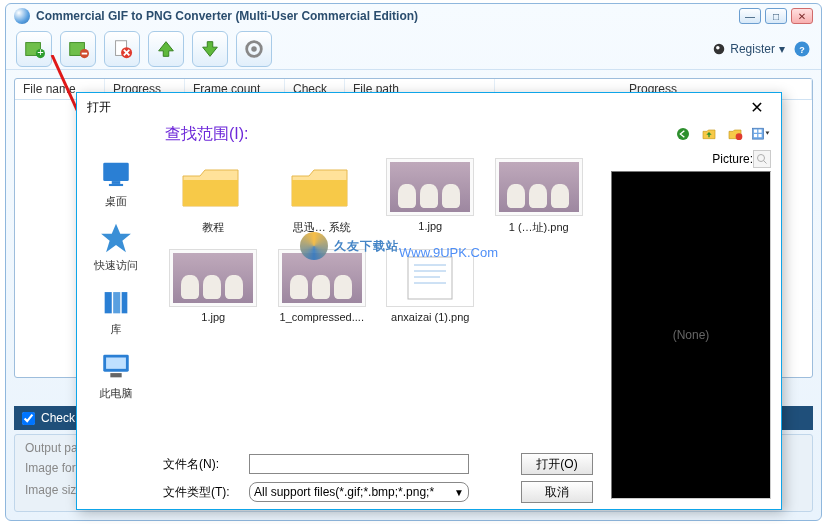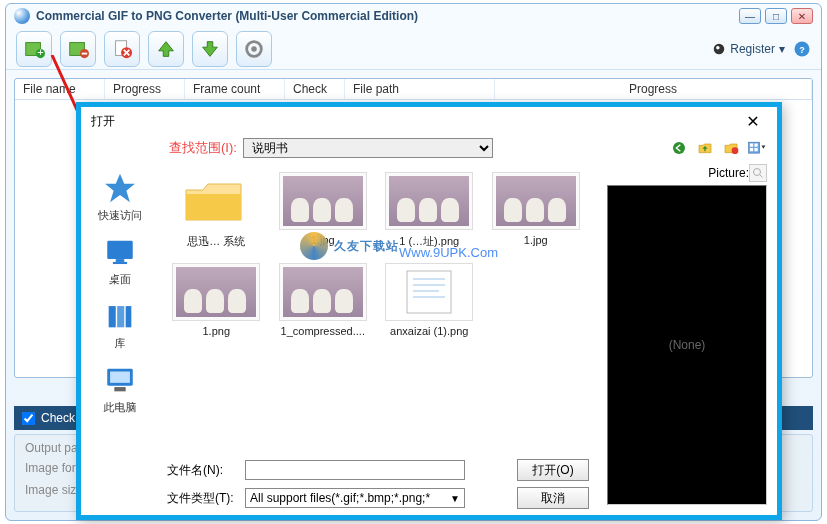--- a/index.html
+++ b/index.html
@@ -31,26 +31,26 @@
 .bottom-bar input[type=checkbox]{ width:13px; height:13px;}
 
 .settings { position:absolute; left:8px; right:8px; bottom:8px; height:78px; background:#e9f1f8; border:1px solid #c0d6ea; border-radius:3px; padding:6px 10px; display:flex; flex-direction:column; gap:6px; color:#888;}
 .srow { display:flex; align-items:center; gap:6px; font-size:11px;}
 .srow .num { width:40px; height:18px; border:1px solid #c0d6ea; background:#fff; text-align:center;}
 
 
 .arrow { position:absolute; left:42px; top:55px; pointer-events:none;}
 
 
-.dialog { position:absolute; left:76px; top:102px; width:706px; height:418px; background:#fff; border:5px solid #0ea5e9; box-shadow: 3px 3px 12px rgba(0,0,0,0.25); }
+.dialog { position:absolute; left:76px; top:92px; width:706px; height:418px; background:#fff; border:1px solid #0ea5e9; box-shadow: 3px 3px 12px rgba(0,0,0,0.25); }
 .dlg-title { height:28px; display:flex; align-items:center; padding:0 10px; font-size:13px;}
 .dlg-title .t { flex:1; }
 .dlg-close { width:28px; height:24px; display:flex; align-items:center; justify-content:center; cursor:pointer; font-size:16px;}
 .dlg-nav { height:26px; display:flex; align-items:center; gap:6px; padding:0 10px 0 88px;}
-.dlg-nav .lbl { font-size:13px; color:#ef4444; }
+.dlg-nav .lbl { font-size:16px; color:#6d28d9; }
 .dlg-nav select { flex:0 0 250px; height:20px; border:1px solid #888; font-size:12px; padding:0 4px;}
 .nav-icon { width:20px; height:20px; border:1px solid transparent; display:flex; align-items:center; justify-content:center; cursor:pointer; border-radius:3px;}
 
 .dlg-body { display:flex; height: calc(100% - 28px - 26px); }
 .places { width:78px; border-right:0; display:flex; flex-direction:column; align-items:center; padding:10px 0; gap:12px;}
 .place { display:flex; flex-direction:column; align-items:center; gap:3px; cursor:pointer; width:60px;}
 .place svg { width:34px; height:34px;}
 .place .plabel { font-size:11px; color:#333; text-align:center;}
 
 .files-area { flex:1; padding: 6px 8px 6px 8px; display:flex; flex-direction:column; }
@@ -60,25 +60,25 @@
 .thumb.folder { border:none; background:transparent; }
 .thumb.doc { background:#fff;}
 .fname { font-size:11px; color:#222; text-align:center; max-width:90px; white-space:nowrap; overflow:hidden; text-overflow:ellipsis;}
 
 .dog { width:80px; height:50px; background: linear-gradient(#bfa9bb,#9d87a0); position:relative; }
 .dog::before, .dog::after{ content:""; position:absolute; bottom:4px; width:18px; height:24px; background:#f0ece6; border-radius:40% 40% 20% 20%;}
 .dog::before{ left:8px;} .dog::after{ left:30px;}
 .dog .d3{ position:absolute; bottom:4px; left:52px; width:18px; height:24px; background:#f0ece6; border-radius:40% 40% 20% 20%;}
 
 .inputs { padding: 8px 0 0 0; display:flex; flex-direction:column; gap:6px;}
-.inrow { display:flex; align-items:center; }
+.inrow { display:flex; align-items:center; gap:8px;}
 .inrow .ilbl { width:78px; font-size:12px; }
 .inrow input, .inrow .combo { height:20px; border:1px solid #888; padding:0 4px; font-size:12px; font-family: "Courier New", monospace;}
 .inrow input { width:220px;}
-.inrow .combo { width:220px; display:flex; align-items:center; justify-content:space-between; background:#fff;}
+.inrow .combo { width:220px; display:flex; align-items:center; justify-content:space-between; background:#fff;border-radius:8px;}
 .inrow .combo .caret { font-size:10px;}
 .dlg-btn { width:72px; height:22px; border:1px solid #888; background:linear-gradient(#fefefe,#e5e5e5); cursor:pointer; font-size:12px;}
 
 .preview-pane { width:180px; border-left:0; padding: 0 10px 10px 10px; display:flex; flex-direction:column; }
 .preview-pane .phead { font-size:12px; display:flex; justify-content:flex-end; align-items:center; height:24px;}
 .preview-box { flex:1; border:1px inset #ccc; background:#000000; display:flex; align-items:center; justify-content:center; color:#666; font-size:12px;}
 .zoom { width:18px; height:18px; border:1px solid #aaa; background:#f0f0f0; display:flex; align-items:center; justify-content:center; cursor:not-allowed; opacity:.6;}
 
 .watermark { position:absolute; left:300px; top:232px; display:flex; flex-direction:row; align-items:flex-end; pointer-events:none; opacity:.9;}
 .watermark .line1 { font-size:24px; font-weight:bold; color:#3178c0; letter-spacing:1px; display:flex; align-items:center; gap:6px;}
@@ -196,21 +196,20 @@
   <line x1="10" y1="0" x2="60" y2="110" stroke="#e01818" stroke-width="3" marker-end="url(#ah)"></line>
 </svg>
 
 <div class="dialog">
   <div class="dlg-title">
     <div class="t">打开</div>
     <div class="dlg-close">✕</div>
   </div>
   <div class="dlg-nav">
     <span class="lbl">查找范围(I):</span>
-    <select><option>说明书</option></select>
     <div style="flex:1"></div>
     <div class="nav-icon">
         <svg width="16" height="16" viewBox="0 0 24 24">
           <circle cx="12" cy="12" r="9" fill="#2e8f2e"></circle>
           <path d="M14 7 L8 12 L14 17" fill="none" stroke="#fff" stroke-width="2"></path>
         </svg>
       </div>
     <div class="nav-icon">
         <svg width="16" height="16" viewBox="0 0 24 24">
           <path d="M3 8 L9 8 L11 6 L21 6 V19 H3 Z" fill="#f7c948" stroke="#c79a1e"></path>
@@ -232,31 +231,31 @@
           <rect x="10" y="10" width="5" height="5" fill="#fff"></rect>
           <path d="M21 6 L27 6 L24 11 Z" fill="#333"></path>
         </svg>
       </div>
   </div>
 
   <div class="dlg-body">
     <div class="places">
       <div class="place">
         <svg viewBox="0 0 48 48">
-            <path d="M24 4 L30 18 L45 18 L33 28 L38 44 L24 34 L10 44 L15 28 L3 18 L18 18 Z" fill="#3a8fd6"></path>
-          </svg>
-        <div class="plabel">快速访问</div>
-      </div>
-      <div class="place">
-        <svg viewBox="0 0 48 48">
             <rect x="6" y="8" width="36" height="26" rx="2" fill="#2a7fd4"></rect>
             <rect x="18" y="34" width="12" height="4" fill="#2a7fd4"></rect>
             <rect x="14" y="38" width="20" height="3" fill="#2a7fd4"></rect>
           </svg>
         <div class="plabel">桌面</div>
+      </div>
+      <div class="place">
+        <svg viewBox="0 0 48 48">
+            <path d="M24 4 L30 18 L45 18 L33 28 L38 44 L24 34 L10 44 L15 28 L3 18 L18 18 Z" fill="#3a8fd6"></path>
+          </svg>
+        <div class="plabel">快速访问</div>
       </div>
       <div class="place">
         <svg viewBox="0 0 48 48">
             <rect x="8" y="10" width="10" height="30" fill="#2a7fd4"></rect>
             <rect x="20" y="10" width="10" height="30" fill="#5aa0e0"></rect>
             <rect x="32" y="10" width="8" height="30" fill="#2a7fd4"></rect>
           </svg>
         <div class="plabel">库</div>
       </div>
       <div class="place">
@@ -271,20 +270,29 @@
 
     <div class="files-area">
       <div class="files-grid" id="files-grid">
           <div class="file">
             <div class="thumb folder">
               <svg width="70" height="50" viewBox="0 0 70 50">
                 <path d="M5 14 L22 14 L27 8 L60 8 V44 H5 Z" fill="#ffe29a" stroke="#e6b84e"></path>
                 <path d="M5 18 H60 V44 H5 Z" fill="#f7c948"></path>
               </svg>
             </div>
+            <div class="fname">教程</div>
+          </div>
+          <div class="file">
+            <div class="thumb folder">
+              <svg width="70" height="50" viewBox="0 0 70 50">
+                <path d="M5 14 L22 14 L27 8 L60 8 V44 H5 Z" fill="#ffe29a" stroke="#e6b84e"></path>
+                <path d="M5 18 H60 V44 H5 Z" fill="#f7c948"></path>
+              </svg>
+            </div>
             <div class="fname">思迅… 系统</div>
           </div>
           <div class="file">
             <div class="thumb">
               <div class="dog">
                 <div class="d3"></div>
               </div>
             </div>
             <div class="fname">1.jpg</div>
           </div>
@@ -296,28 +304,20 @@
             </div>
             <div class="fname">1 (…址).png</div>
           </div>
           <div class="file">
             <div class="thumb">
               <div class="dog">
                 <div class="d3"></div>
               </div>
             </div>
             <div class="fname">1.jpg</div>
-          </div>
-          <div class="file">
-            <div class="thumb">
-              <div class="dog">
-                <div class="d3"></div>
-              </div>
-            </div>
-            <div class="fname">1.png</div>
           </div>
           <div class="file">
             <div class="thumb">
               <div class="dog">
                 <div class="d3"></div>
               </div>
             </div>
             <div class="fname">1_compressed....</div>
           </div>
           <div class="file">

